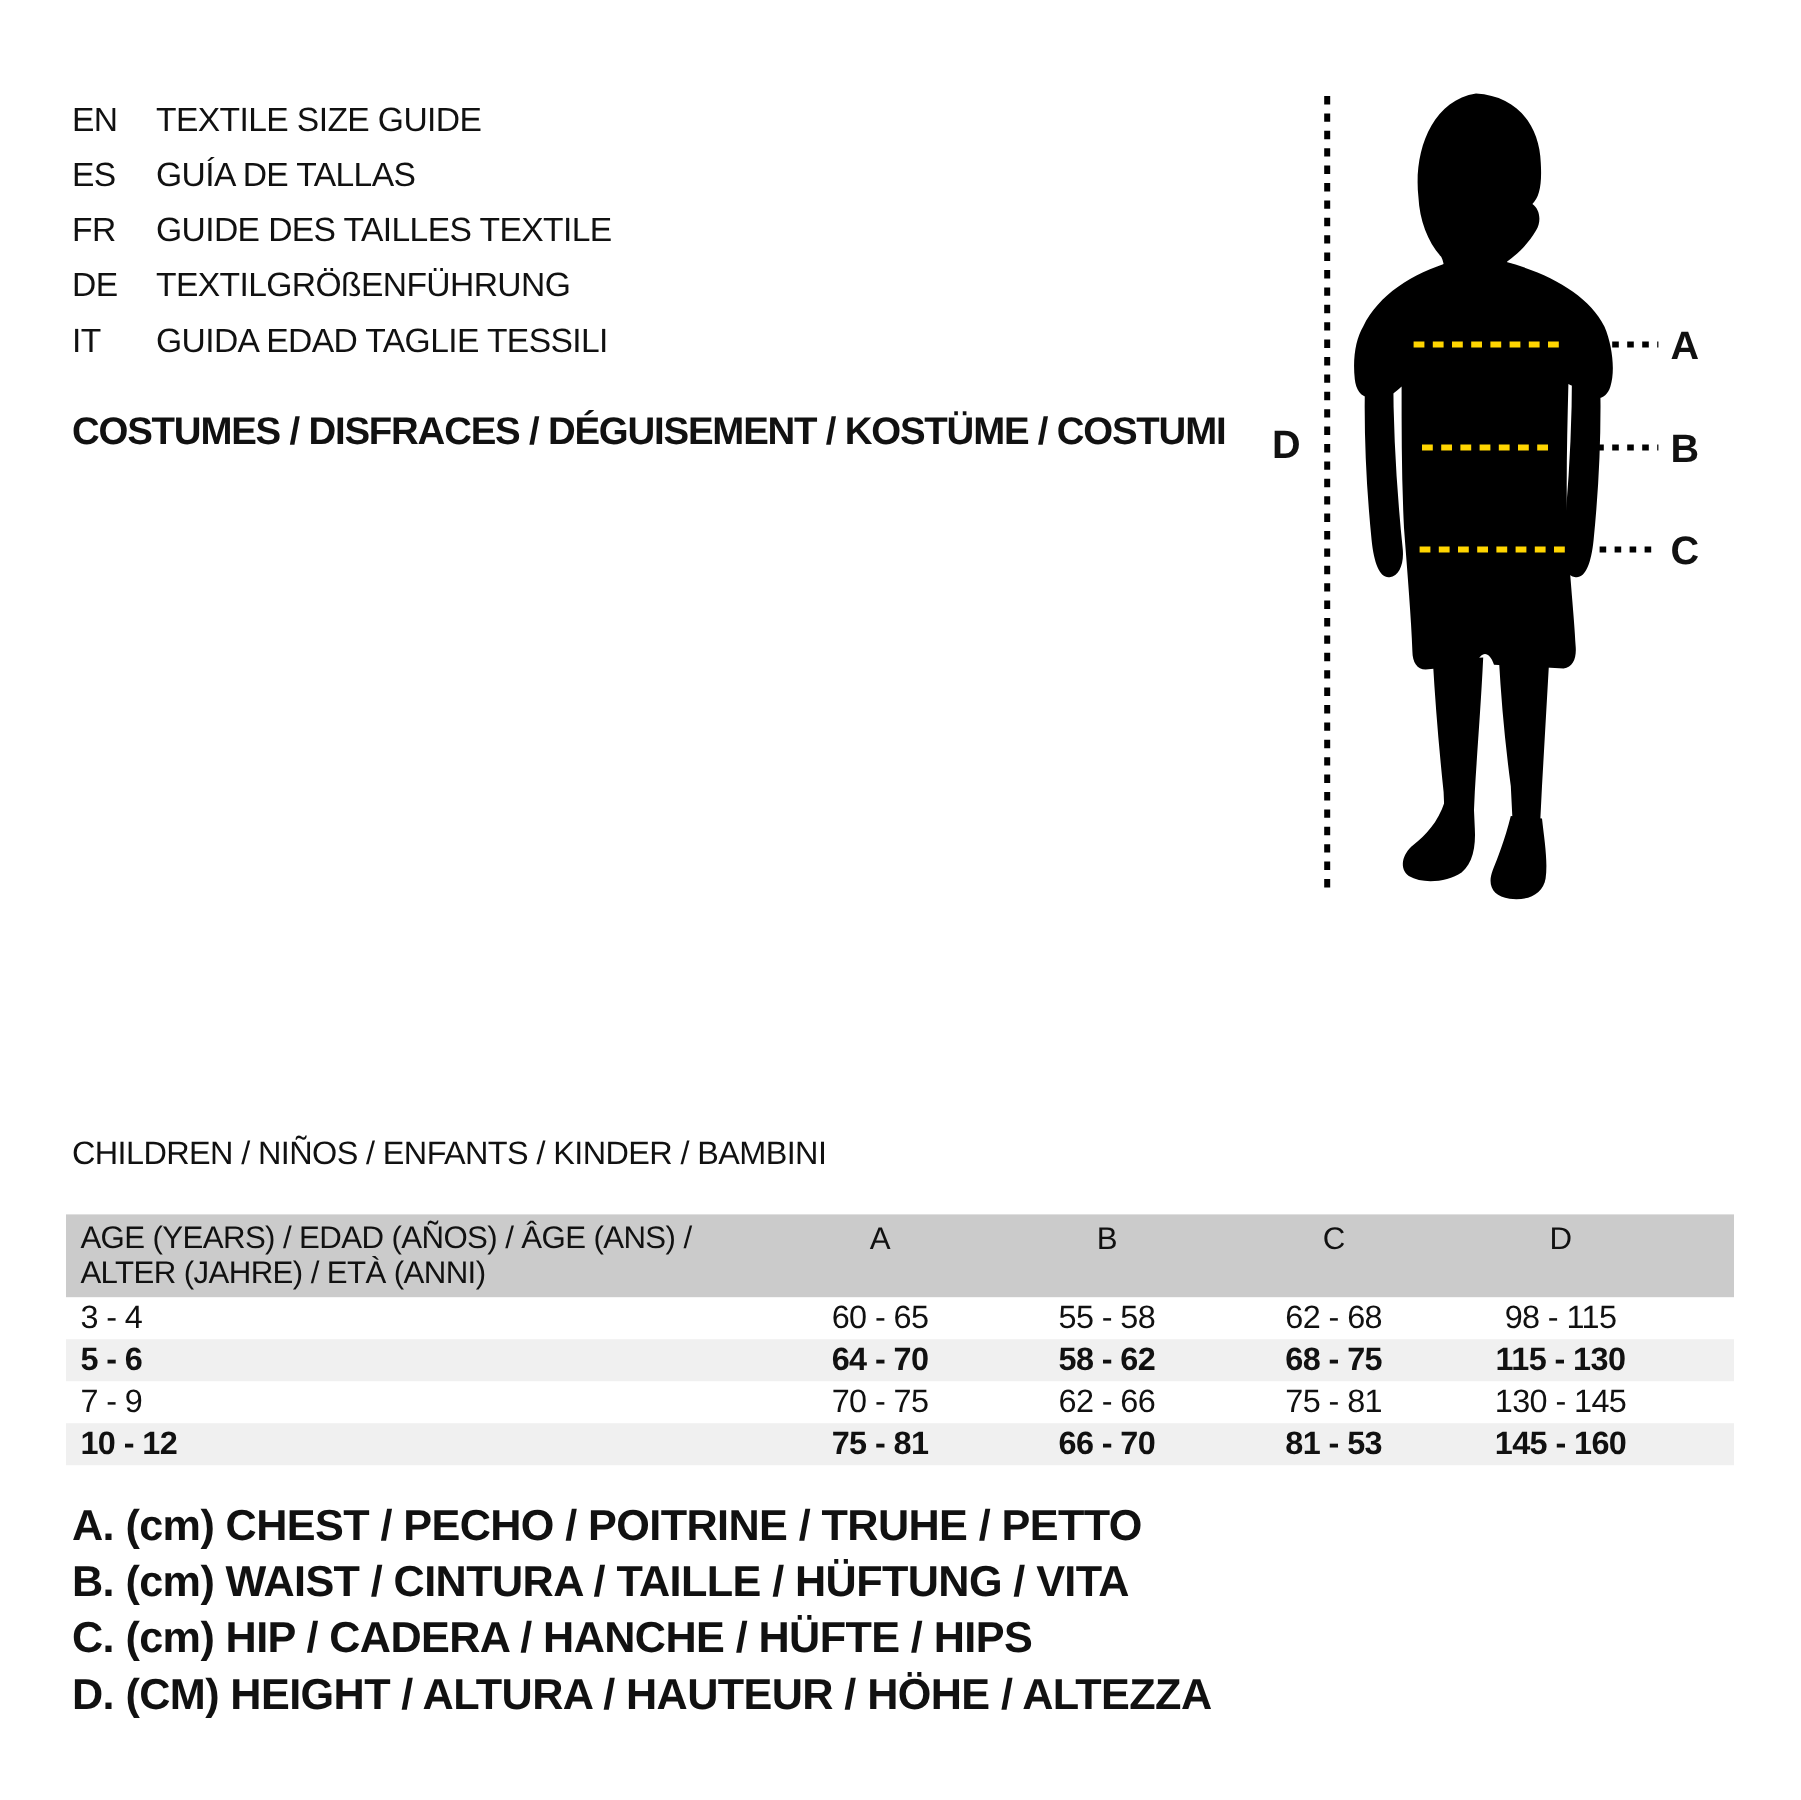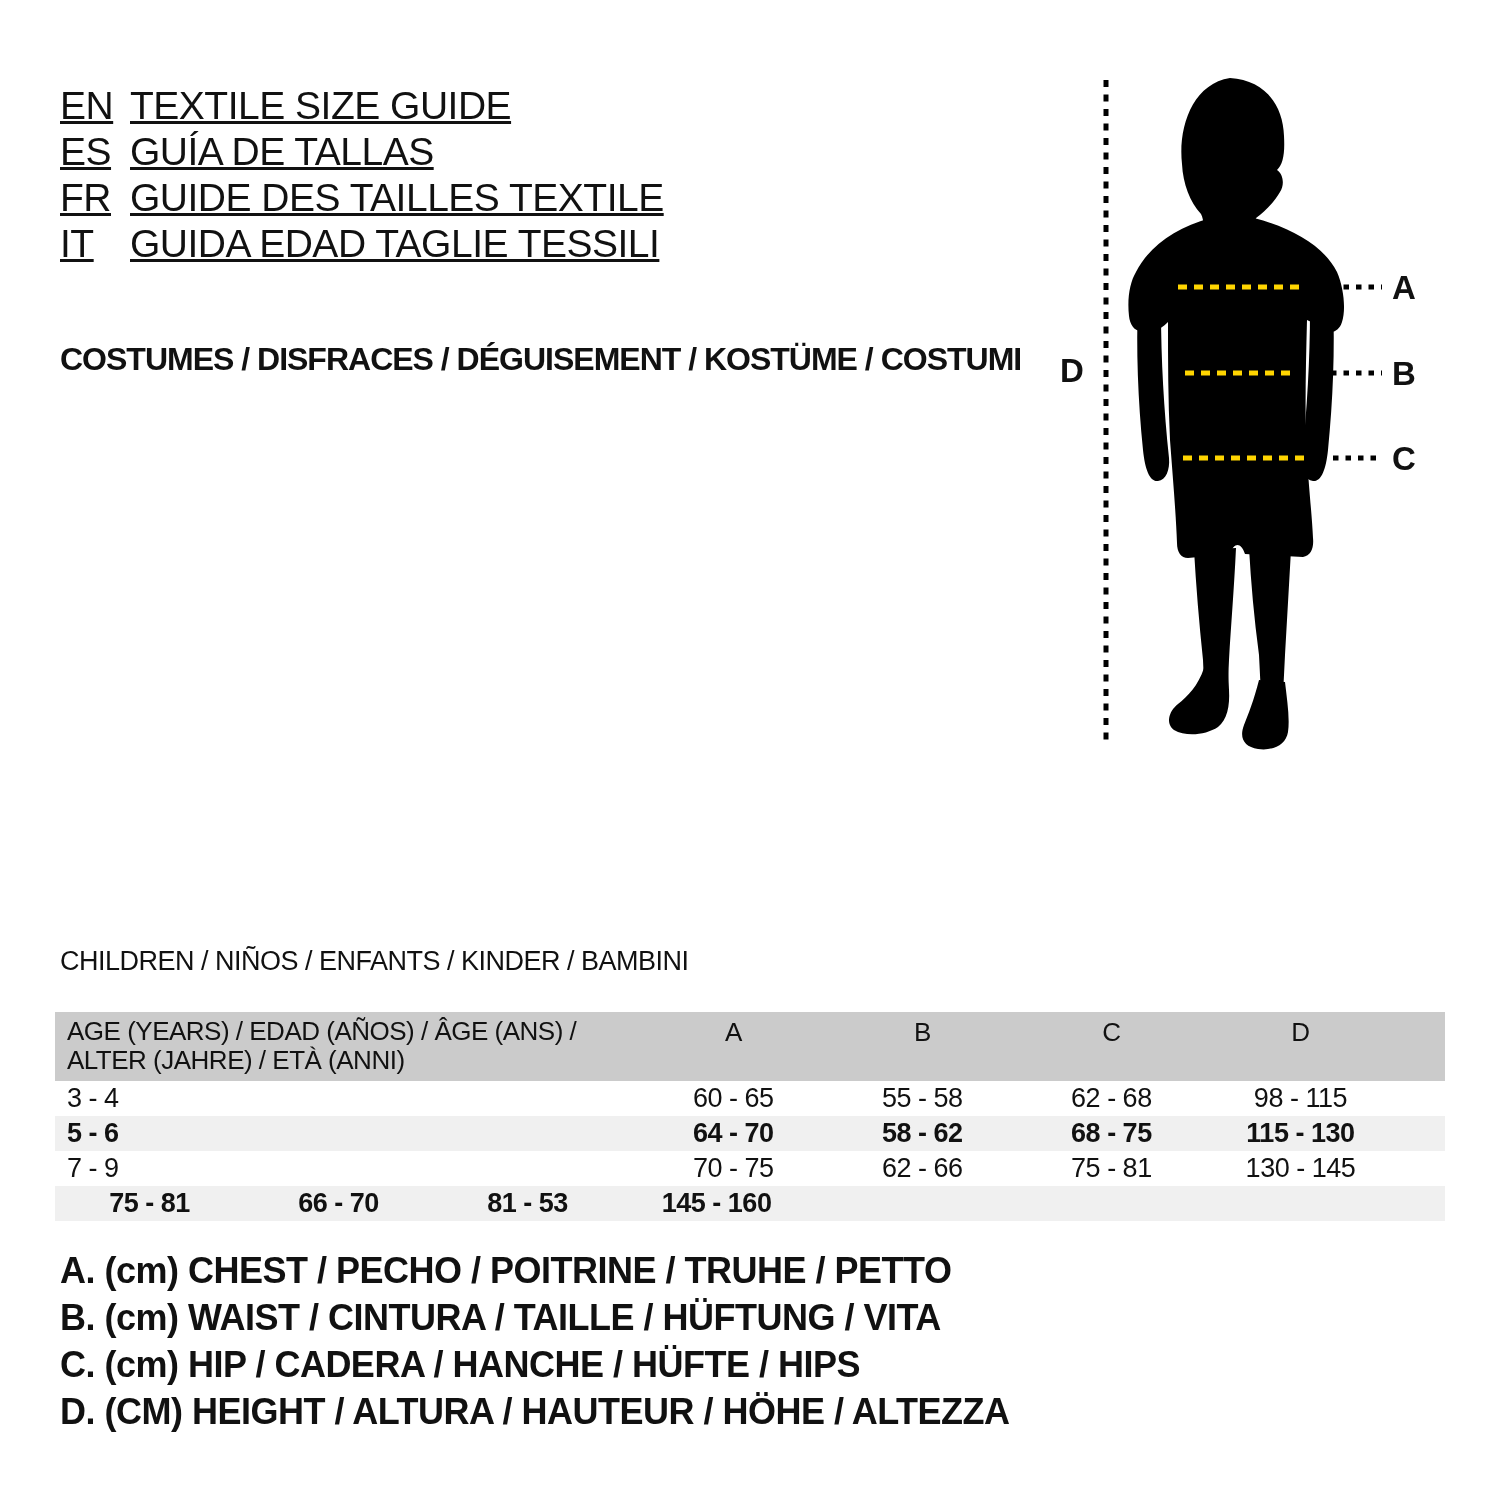--- a/index.html
+++ b/index.html
@@ -9,21 +9,21 @@
     --ink:#111111;
   }
   *{margin:0;padding:0;box-sizing:border-box;}
   html,body{background:#ffffff;}
   body{
     width:1501px;height:1500px;position:relative;overflow:hidden;
     font-family:"Liberation Sans",sans-serif;color:var(--ink);
   }
   
   .lang-block{position:absolute;left:60px;top:84px;}
-  .lang-row{display:flex;height:46px;align-items:flex-start;font-size:39px;letter-spacing:-0.5px;text-decoration:underline;}
+  .lang-row{display:flex;height:46px;align-items:flex-start;font-size:28px;letter-spacing:-0.5px;}
   .lang-code{width:70px;flex:0 0 70px;}
   .category-title{
     position:absolute;left:60px;top:341px;
     font-size:32px;font-weight:bold;letter-spacing:-1px;white-space:nowrap;
   }
   
   .figure{position:absolute;left:1040px;top:70px;width:440px;height:690px;}
   .figure svg{width:100%;height:100%;display:block;}
   .height-line{stroke:#000;stroke-width:5;stroke-dasharray:7 7.5;fill:none;}
   .measure-line{stroke:var(--accent);stroke-width:5;stroke-dasharray:9 7;fill:none;}
@@ -53,20 +53,24 @@
       <span class="lang-code">EN</span>
       <span class="lang-label">TEXTILE SIZE GUIDE</span>
     </div>
     <div class="lang-row">
       <span class="lang-code">ES</span>
       <span class="lang-label">GUÍA DE TALLAS</span>
     </div>
     <div class="lang-row">
       <span class="lang-code">FR</span>
       <span class="lang-label">GUIDE DES TAILLES TEXTILE</span>
+    </div>
+    <div class="lang-row">
+      <span class="lang-code">DE</span>
+      <span class="lang-label">TEXTILGRÖßENFÜHRUNG</span>
     </div>
     <div class="lang-row">
       <span class="lang-code">IT</span>
       <span class="lang-label">GUIDA EDAD TAGLIE TESSILI</span>
     </div>
   </section>
 
   <h1 class="category-title">COSTUMES / DISFRACES / DÉGUISEMENT / KOSTÜME / COSTUMI</h1>
 
   <div class="figure">
@@ -137,20 +141,21 @@
       <div class="c-val">115 - 130</div>
     </div>
     <div class="t-row">
       <div class="c-age">7 - 9</div>
       <div class="c-val">70 - 75</div>
       <div class="c-val">62 - 66</div>
       <div class="c-val">75 - 81</div>
       <div class="c-val">130 - 145</div>
     </div>
     <div class="t-row alt">
+      <div class="c-age">10 - 12</div>
       <div class="c-val">75 - 81</div>
       <div class="c-val">66 - 70</div>
       <div class="c-val">81 - 53</div>
       <div class="c-val">145 - 160</div>
     </div>
   </div>
 
   <div class="legend">
     <div class="legend-item">A. (cm) CHEST / PECHO / POITRINE / TRUHE / PETTO</div>
     <div class="legend-item">B. (cm) WAIST / CINTURA / TAILLE / HÜFTUNG / VITA</div>

